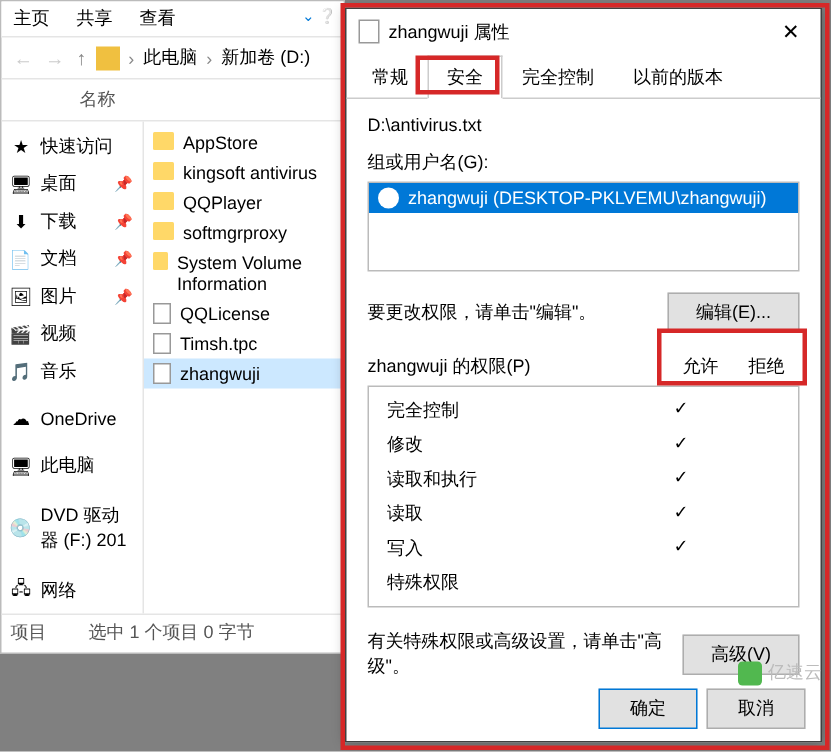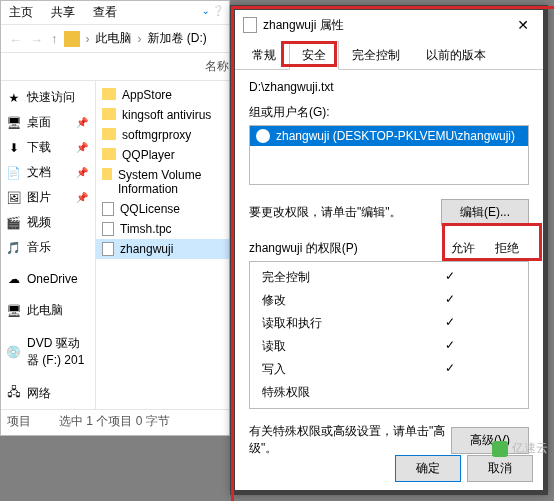--- a/index.html
+++ b/index.html
@@ -8,34 +8,34 @@
 .explorer { position: absolute; left: 0; top: 0; width: 230px; height: 436px; background: #fff; border: 1px solid #bbb; }
 .exp-header { height: 24px; background: #fff; display: flex; align-items: center; padding: 0 8px; gap: 18px; border-bottom: 1px solid #e5e5e5; }
 .exp-tab { color: #000; }
 .exp-collapse { position: absolute; right: 4px; top: 4px; color: #0078d7; font-size: 10px; }
 .exp-addr { height: 28px; display: flex; align-items: center; padding: 0 6px; gap: 4px; border-bottom: 1px solid #e5e5e5; }
 .nav-arrow { color: #888; font-size: 13px; padding: 0 2px; }
 .nav-arrow.disabled { color: #ccc; }
 .addr-icon { width: 16px; height: 16px; background: #f0c040; display: inline-block; }
 .addr-text { color: #000; }
 .addr-sep { color: #888; padding: 0 2px; }
-.exp-cols { height: 28px; display: flex; align-items: center; padding-left: 52px; border-bottom: 1px solid #e5e5e5; color: #555; justify-content: flex-end; }
+.exp-cols { height: 28px; display: flex; align-items: center; padding-left: 52px; border-bottom: 1px solid #e5e5e5; color: #555; }
 .exp-body { display: flex; height: calc(100% - 106px); }
 .exp-nav { width: 95px; border-right: 1px solid #e5e5e5; padding: 4px 0; }
 .nav-item { display: flex; align-items: center; padding: 4px 6px; gap: 6px; }
 .nav-item .pin { margin-left: auto; color: #888; font-size: 10px; }
 .nav-icon { width: 14px; height: 14px; display: inline-flex; align-items: center; justify-content: center; }
 .exp-files { flex: 1; padding: 4px 0; }
 .file-item { display: flex; align-items: flex-start; padding: 3px 6px; gap: 6px; }
 .file-item.selected { background: #cce8ff; }
 .folder-icon { width: 14px; height: 12px; background: #ffd868; border-radius: 1px; }
 .file-icon { width: 12px; height: 14px; background: #fff; border: 1px solid #999; }
 .exp-status { height: 24px; border-top: 1px solid #e5e5e5; display: flex; align-items: center; padding: 0 6px; color: #555; gap: 28px; }
 
-.dialog { position: absolute; left: 230px; top: 5px; width: 318px; height: 490px; background: #fff; border: 5px solid #404040; box-shadow: 0 0 8px rgba(0,0,0,0.3); }
+.dialog { position: absolute; left: 230px; top: 5px; width: 318px; height: 490px; background: #fff; border: 1px solid #404040; box-shadow: 0 0 8px rgba(0,0,0,0.3); }
 .dlg-red { position: absolute; left: -4px; top: -4px; width: 326px; height: 498px; border: 3px solid #d62828; pointer-events: none; }
 .dlg-title { height: 30px; display: flex; align-items: center; padding: 0 8px; }
 .dlg-title .ticon { width: 14px; height: 16px; background: #fff; border: 1px solid #999; margin-right: 6px; }
 .dlg-close { margin-left: auto; font-size: 14px; padding: 0 6px; }
 .dlg-tabs { display: flex; border-bottom: 1px solid #ccc; padding: 0 4px; }
 .dlg-tab { padding: 5px 12px; border: 1px solid transparent; position: relative; top: 1px; }
 .dlg-tab.active { border: 1px solid #ccc; border-bottom: 1px solid #fff; background: #fff; }
 .tab-red { position: absolute; left: 46px; top: 31px; width: 56px; height: 26px; border: 3px solid #d62828; pointer-events: none; }
 .dlg-body { padding: 10px 14px; }
 .row { display: flex; margin-bottom: 10px; }
@@ -144,25 +144,25 @@
       <div class="file-item">
           <span class="folder-icon"></span>
           <span>AppStore</span>
         </div>
       <div class="file-item">
           <span class="folder-icon"></span>
           <span>kingsoft antivirus</span>
         </div>
       <div class="file-item">
           <span class="folder-icon"></span>
+          <span>QQPlayer</span>
+        </div>
+      <div class="file-item">
+          <span class="folder-icon"></span>
           <span>softmgrproxy</span>
-        </div>
-      <div class="file-item">
-          <span class="folder-icon"></span>
-          <span>QQPlayer</span>
         </div>
       <div class="file-item">
           <span class="folder-icon"></span>
           <span>System Volume Information</span>
         </div>
       <div class="file-item">
           <span class="file-icon"></span>
           <span>QQLicense</span>
         </div>
       <div class="file-item">
@@ -190,21 +190,21 @@
   </div>
   <div class="dlg-tabs">
     <div class="dlg-tab">常规</div>
     <div class="dlg-tab active">安全</div>
     <div class="dlg-tab">完全控制</div>
     <div class="dlg-tab">以前的版本</div>
   </div>
   <div class="tab-red"></div>
   <div class="dlg-body">
     <div class="row">
-      <span>D:\zhangwuji.txt</span>
+      <span>D:\antivirus.txt</span>
     </div>
     <div style="margin-bottom:4px">组或用户名(G):</div>
     <div class="user-list">
       <div class="user-row">
         <span class="user-icon"></span>
         <span>zhangwuji (DESKTOP-PKLVEMU\zhangwuji)</span>
       </div>
     </div>
     <div class="edit-row">
       <span>要更改权限，请单击"编辑"。</span>

